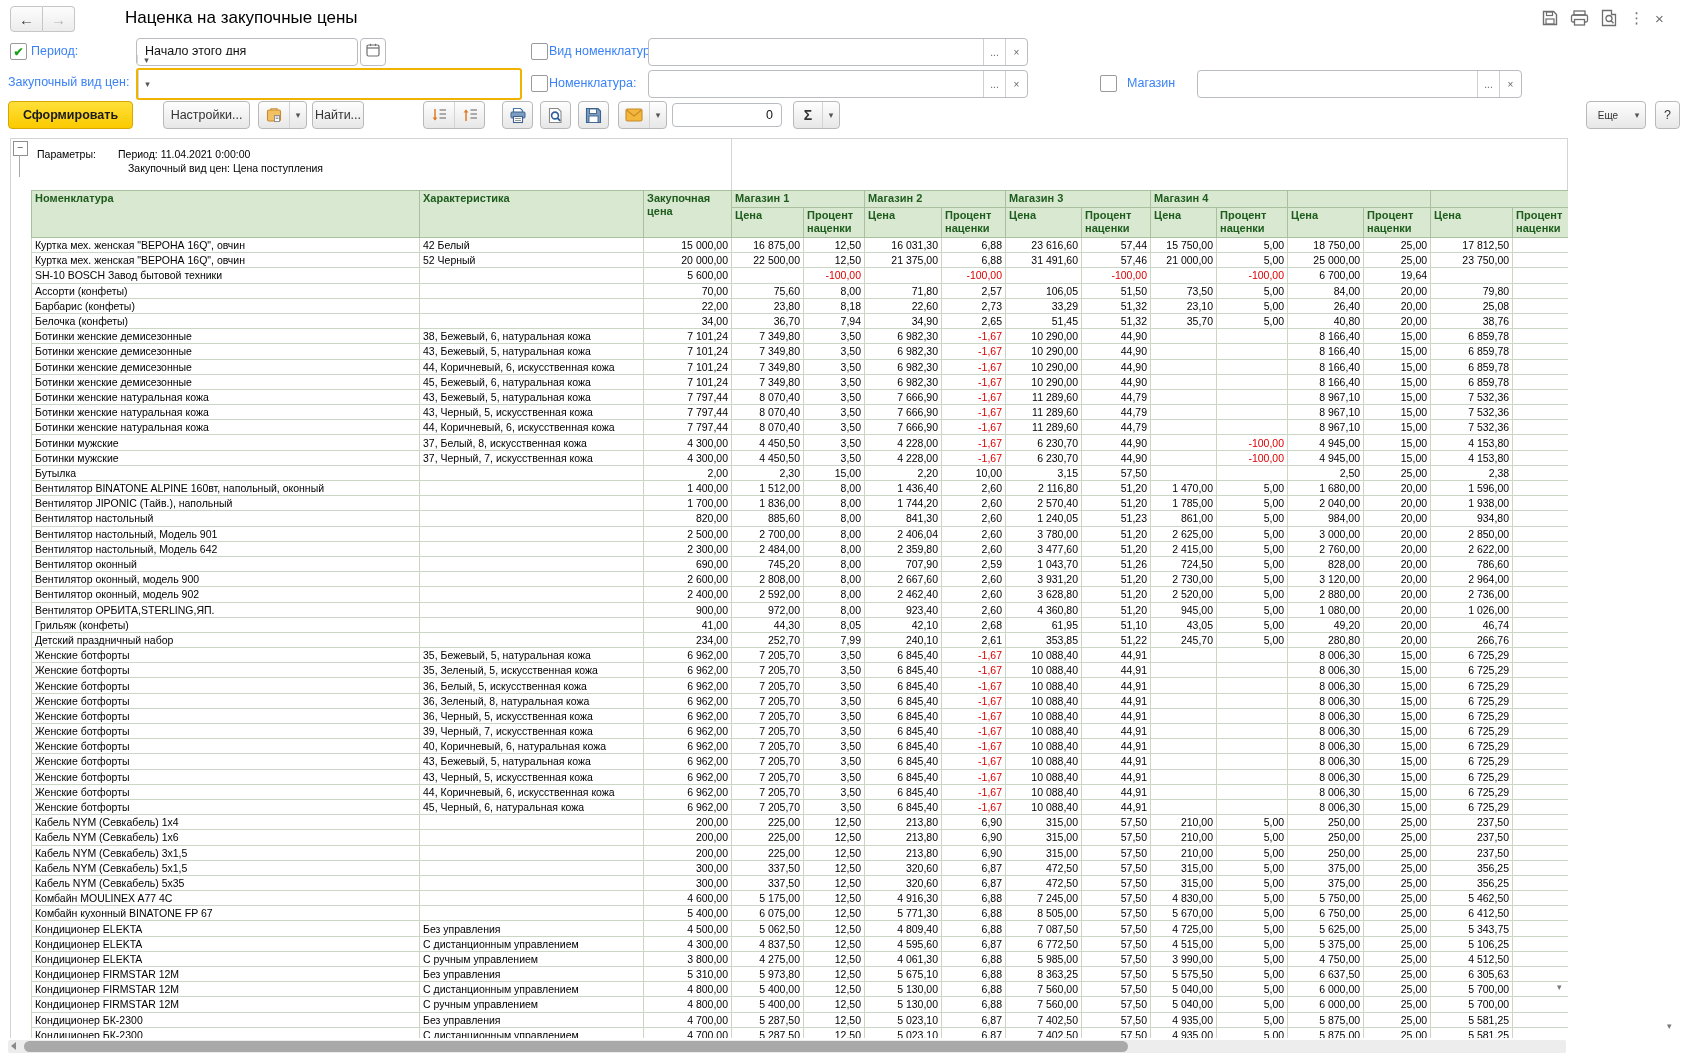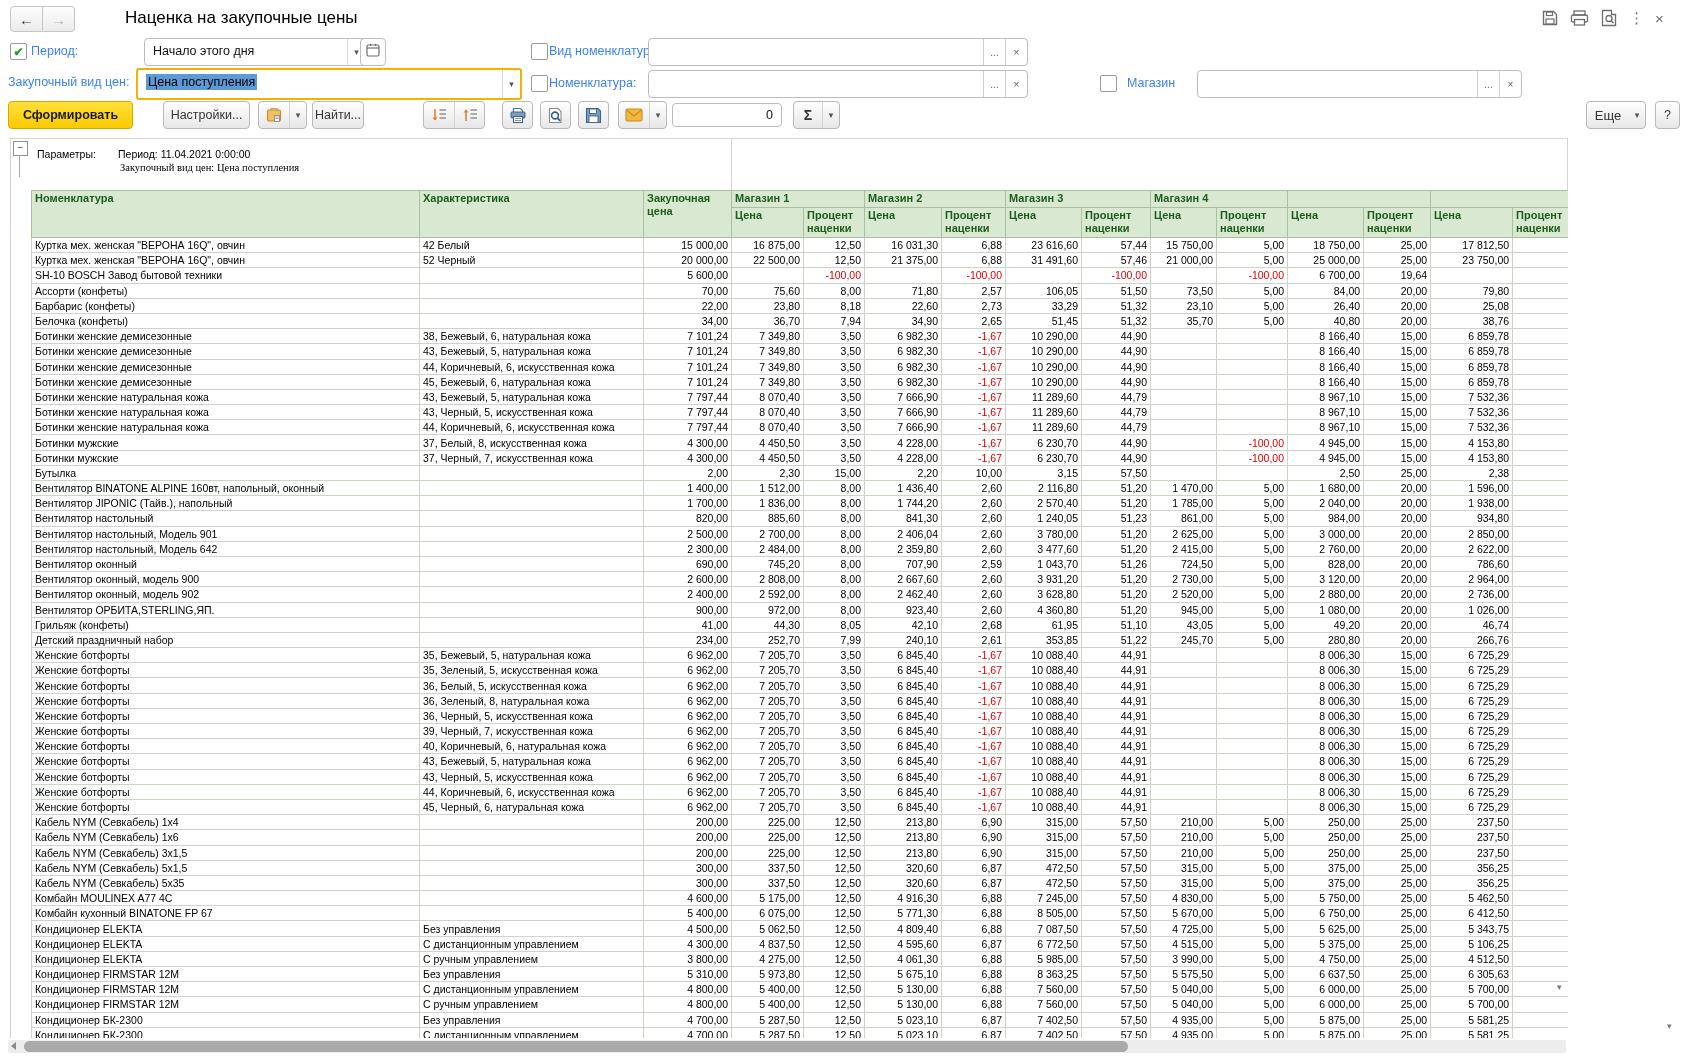--- a/index.html
+++ b/index.html
@@ -108,21 +108,21 @@
       </svg>
     </span>
   <span class="dots3">⋮</span>
   <span class="wclose">×</span>
 </div>
 
 <div class="abs cb" style="left:10px;top:43px;">
     <span>✔</span>
   </div>
 <div class="abs flabel" style="left:31px;top:44px;">Период:</div>
-<div class="abs combo" style="left:144px;top:38px;width:220px;height:26px;">
+<div class="abs combo" style="left:136px;top:38px;width:220px;height:26px;flex-direction:column;">
   <div class="ctext">Начало этого дня</div>
   <div class="carr">▾</div>
 </div>
 <div class="abs sqbtn" style="left:360px;top:38px;width:24px;height:26px;">
   <span><svg width="14" height="14" viewBox="0 0 14 14">
         <rect x="1" y="2" width="12" height="11" rx="1.5" fill="none" stroke="#6e6e6e" stroke-width="1.2"></rect>
         <line x1="1" y1="5" x2="13" y2="5" stroke="#6e6e6e" stroke-width="1.2"></line>
         <line x1="4.5" y1="0.8" x2="4.5" y2="3" stroke="#6e6e6e" stroke-width="1.2"></line>
         <line x1="9.5" y1="0.8" x2="9.5" y2="3" stroke="#6e6e6e" stroke-width="1.2"></line>
       </svg></span>
@@ -131,21 +131,20 @@
 <div class="abs cb" style="left:531px;top:43px;"></div>
 <div class="abs flabel" style="left:549px;top:44px;">Вид номенклатуры</div>
 <div class="abs fieldgrp" style="left:648px;top:38px;width:378px;height:26px;">
   <div class="inp" style="flex:1;"></div>
   <div class="fbtn">...</div>
   <div class="fbtn">×</div>
 </div>
 
 <div class="abs flabel" style="left:8px;top:75px;">Закупочный вид цен:</div>
 <div class="abs combo focus" style="left:136px;top:68px;width:382px;height:28px;">
-  <div class="ctext"><span class="sel">Цена поступления</span></div>
   <div class="carr">▾</div>
 </div>
 
 <div class="abs cb" style="left:531px;top:75px;"></div>
 <div class="abs flabel" style="left:549px;top:76px;">Номенклатура:</div>
 <div class="abs fieldgrp" style="left:648px;top:70px;width:378px;height:26px;">
   <div class="inp" style="flex:1;"></div>
   <div class="fbtn">...</div>
   <div class="fbtn">×</div>
 </div>
@@ -232,36 +231,36 @@
       </svg>
   </div>
   <div class="arr">▾</div>
 </div>
 <div class="abs counter" style="left:672px;top:103px;width:110px;">0</div>
 <div class="abs split" style="left:793px;top:101px;">
   <div class="main sigma" style="width:28px;">Σ</div>
   <div class="arr">▾</div>
 </div>
 <div class="abs split" style="left:1586px;top:101px;">
-  <div class="main" style="width:42px;font-size:13px;color:#333;">Еще</div>
+  <div class="main" style="width:42px;font-size:10px;color:#333;">Еще</div>
   <div class="arr" style="border-left:none;">▾</div>
 </div>
 <div class="abs tbtn" style="left:1655px;top:101px;width:25px;">?</div>
 
 <div class="abs rline" style="left:10px;top:138px;width:1558px;height:1px;"></div>
 <div class="abs rline" style="left:10px;top:138px;width:1px;height:900px;"></div>
 <div class="abs rline" style="left:1567px;top:138px;width:1px;height:900px;"></div>
 <div class="abs rline" style="left:731px;top:139px;width:1px;height:51px;"></div>
 
 <div class="abs minusbox" style="left:13px;top:141px;">−</div>
 <div class="abs" style="left:19px;top:155px;width:1px;height:22px;background:#a8a8a8;"></div>
 
 <div class="abs params" style="left:37px;top:148px;">Параметры:</div>
 <div class="abs params" style="left:118px;top:148px;">Период: 11.04.2021 0:00:00</div>
-<div class="abs params" style="left:120px;top:162px;font-family:Liberation Serif, serif;">Закупочный вид цен: Цена поступления</div>
+<div class="abs params" style="left:128px;top:162px;">Закупочный вид цен: Цена поступления</div>
 
 <div class="abs clip">
   <table class="report">
       <colgroup>
         <col style="width: 388px;">
         <col style="width: 224px;">
         <col style="width: 88px;">
         <col style="width: 72px;">
         <col style="width: 61px;">
         <col style="width: 77px;">

